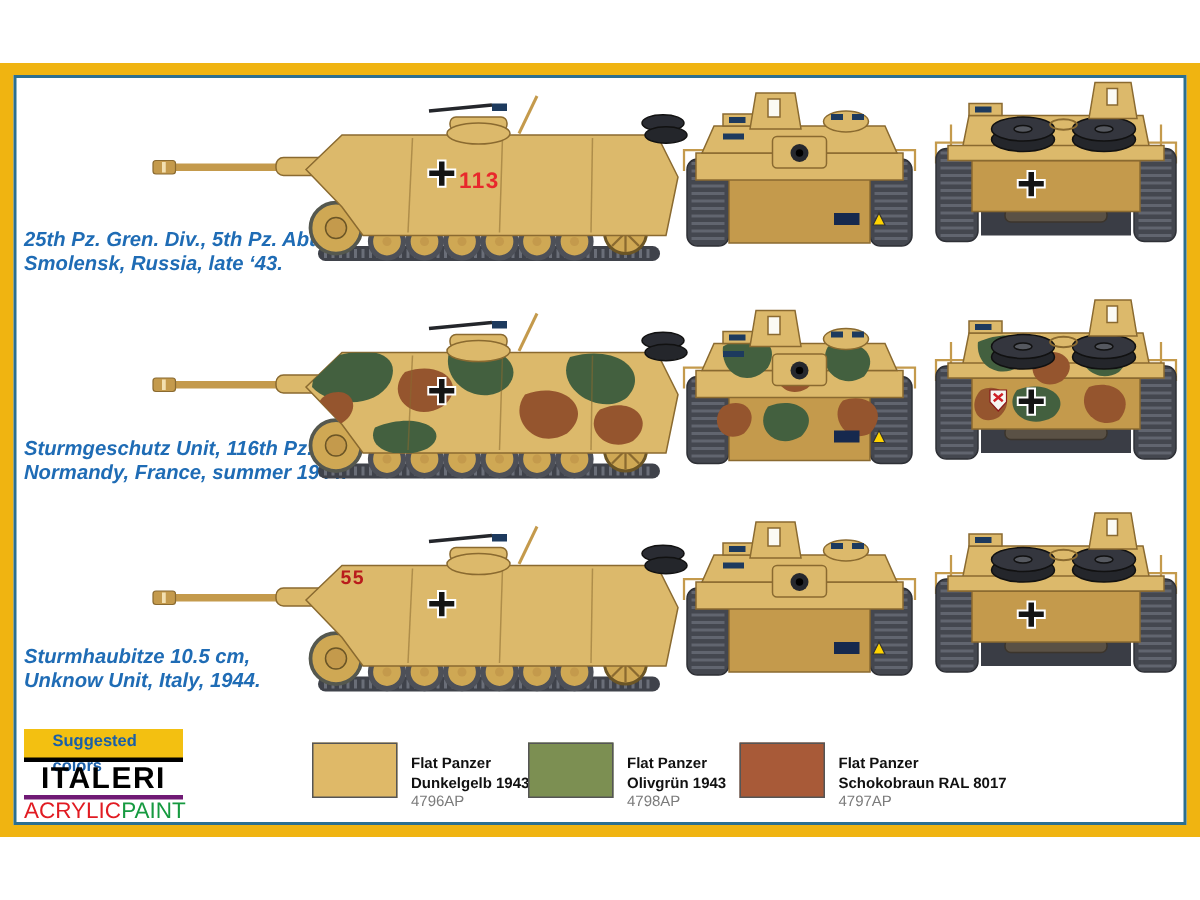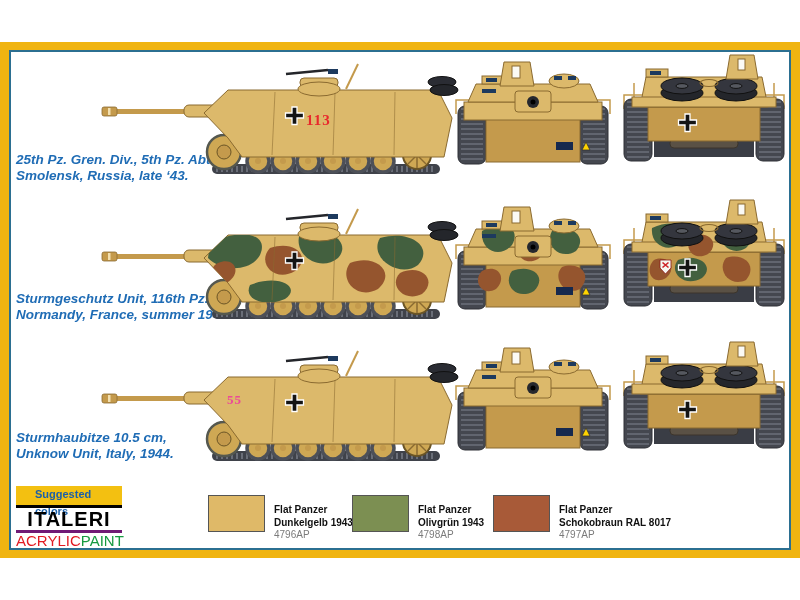--- a/index.html
+++ b/index.html
@@ -12,21 +12,21 @@
   .frame{position:absolute;left:0;top:42px;width:800px;height:516px;background:#f0b411;}
   .frame-inner{position:absolute;left:9px;top:8px;right:9px;bottom:8px;background:#ffffff;border:2px solid #2b6f91;}
   
   .layer{position:absolute;left:0;top:0;width:800px;height:600px;}
   .caption{
     position:absolute;left:16px;width:225px;
     font-size:13.5px;line-height:15.5px;font-style:italic;font-weight:700;color:#1f6cb5;
   }
   .tank{position:absolute;--c1:#dcb96b;--c2:#c49a4c;--ol:#8a6a30;--w1:#cfa854;}
   .camo{--g:#43603f;--b:#95552e;--sh:#f6f6f2;--shs:#8a1b1b;--shr:#cf2026;}
-  .marking{position:absolute;font-weight:800;letter-spacing:1px;font-family:Liberation Serif, serif;}
+  .marking{position:absolute;font-weight:800;letter-spacing:1px;}
   
   .sug{
     position:absolute;left:16px;top:486px;width:106px;height:21px;background:#f3c011;
     color:#1a5fa8;font-size:11px;font-weight:700;line-height:17px;padding-left:19px;box-sizing:border-box;
   }
   .italeri{
     position:absolute;left:16px;top:505px;width:106px;text-align:center;
     border-top:3px solid #000;border-bottom:3px solid #701a75;
     font-size:20px;font-weight:800;letter-spacing:1px;color:#000;line-height:22px;
   }
@@ -234,21 +234,21 @@
   </div>
   <svg class="tank" style="left:100px;top:345px;width:365px;height:125px">
       <use href="#tank-side"></use>
     </svg>
   <svg class="tank" style="left:452px;top:342px;width:162px;height:112px">
       <use href="#tank-front"></use>
     </svg>
   <svg class="tank" style="left:618px;top:340px;width:172px;height:115px">
       <use href="#tank-rear"></use>
     </svg>
-  <span class="marking" style="left: 227px; top: 392px; font-size: 13px; color: #ec4899;">55</span>
+  <span class="marking" style="left: 227px; top: 377px; font-size: 13px; color: #b91c1c;">55</span>
 
   <div class="sug">Suggested colors</div>
   <div class="italeri">ITALERI</div>
   <div class="acrylic">
     <span class="red">ACRYLIC</span><span class="green">PAINT</span>
   </div>
 
   <div class="swatch" style="left:208px">
     <div class="chip" style="background-color: rgb(223, 185, 104);"></div>
     <div class="slabel">

